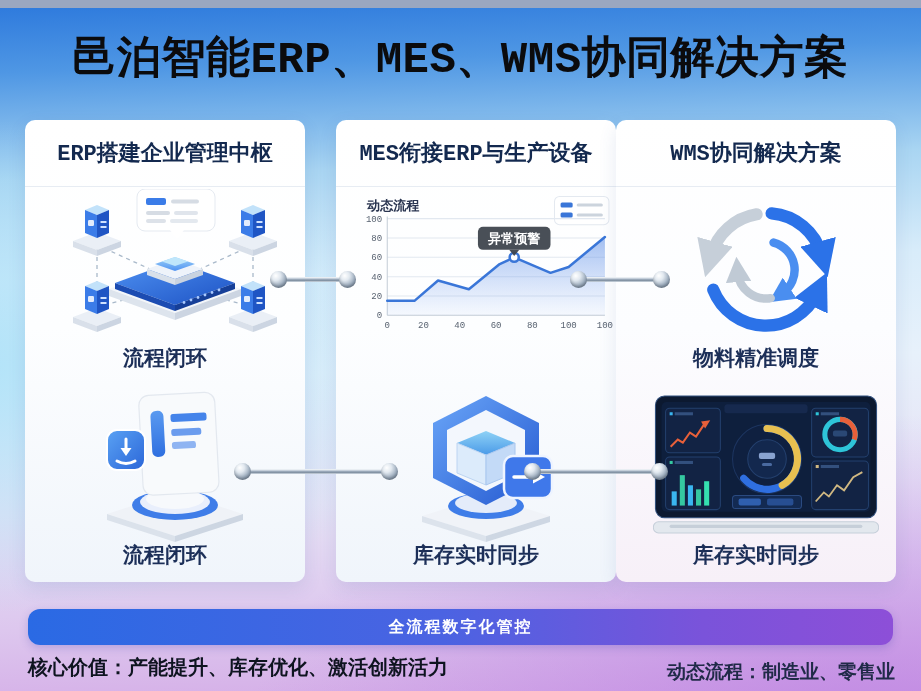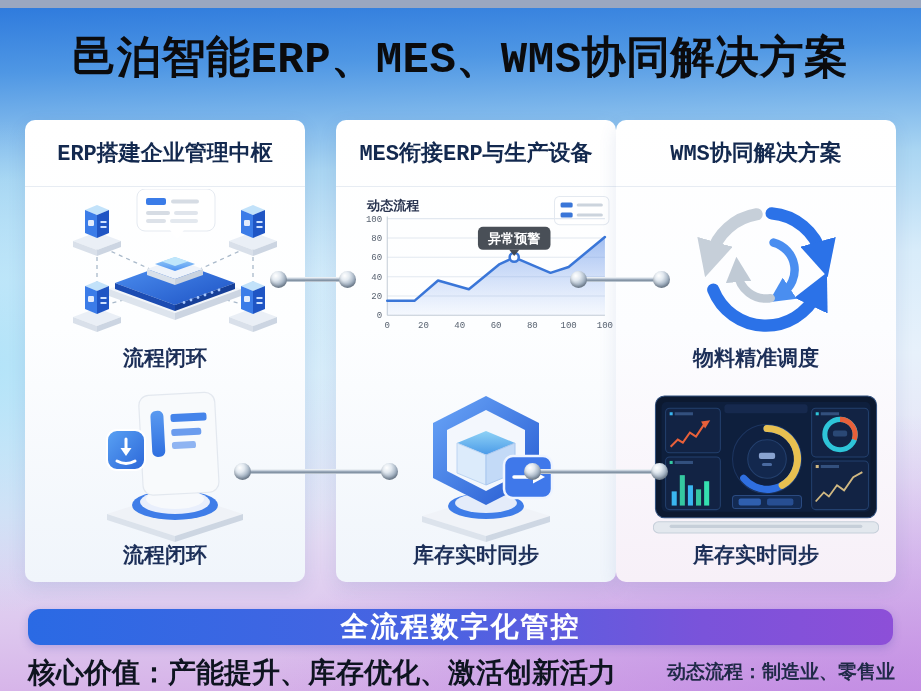--- a/index.html
+++ b/index.html
@@ -32,24 +32,24 @@
     background:radial-gradient(circle at 34% 28%,#ffffff 0%,#e2e9f0 28%,#98a8ba 64%,#5c6d80 100%);
     box-shadow:inset 0 -2px 3px rgba(0,0,0,.22);}
   .ball.l{left:0}.ball.r{right:0}
   .cn1{left:270px;top:263px;width:86px;}
   .cn2{left:570px;top:263px;width:100px;}
   .cn3{left:234px;top:455px;width:164px;}
   .cn4{left:524px;top:455px;width:144px;}
   
   .banner{position:absolute;left:28px;right:28px;top:601px;height:36px;border-radius:12px;
     display:flex;align-items:center;justify-content:center;color:#fff;
-    font-size:28px;font-weight:700;letter-spacing:2px;
+    font-size:16px;font-weight:700;letter-spacing:2px;
     background:linear-gradient(90deg,#2a6ae4 0%,#4b63e2 48%,#7a53da 78%,#8d4fd8 100%);
     box-shadow:0 3px 8px rgba(70,70,180,.25);}
-  .footer-left{position:absolute;left:28px;top:646px;font-size:28px;font-weight:800;color:#0e1420;}
+  .footer-left{position:absolute;left:28px;top:646px;font-size:20px;font-weight:800;color:#0e1420;}
   .footer-right{position:absolute;right:26px;top:651px;font-size:19px;font-weight:600;color:#202a48;}
   .chart-title-text{font-size:13px;font-weight:700;fill:#2a3550;}
   .tick text{font-size:9px;fill:#5a6472;}
   .grid line{stroke:#e2e8f0;stroke-width:1;}
 </style>
 </head>
 <body>
 
 <div class="canvas">
 

